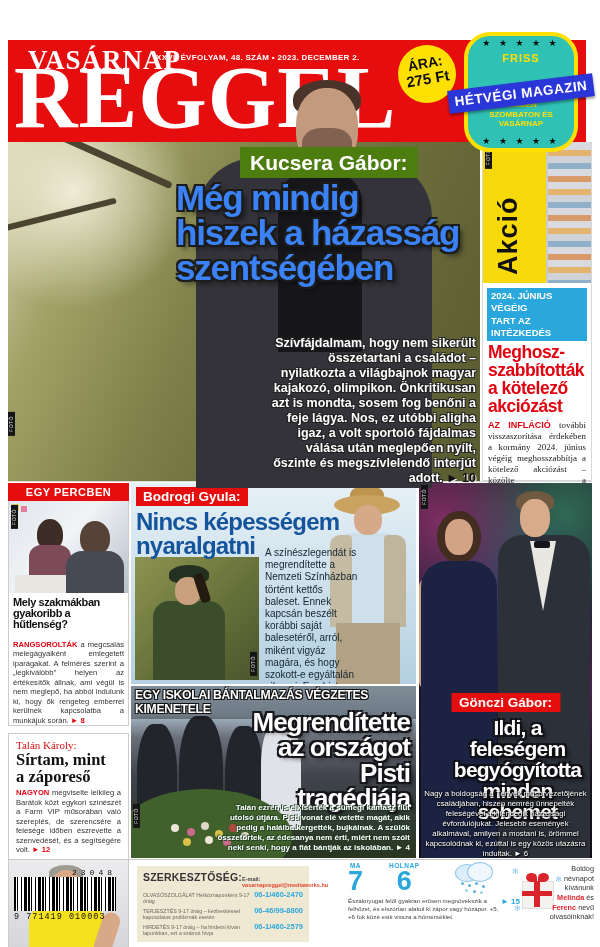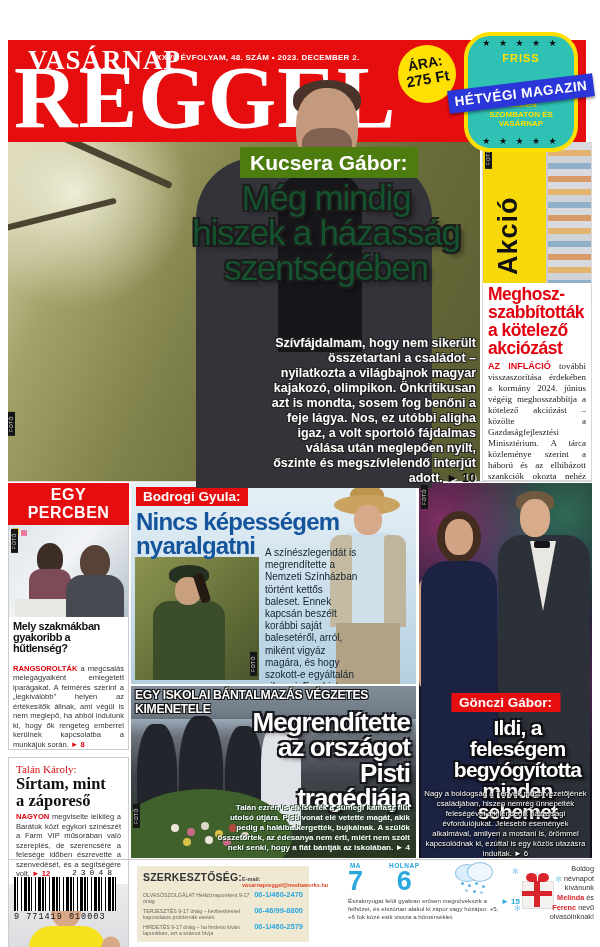--- a/index.html
+++ b/index.html
@@ -41,22 +41,22 @@
   .man-hair{position:absolute;left:293px;top:80px;width:68px;height:38px;background:#4a342a;
             border-radius:50% 50% 40% 40%;z-index:3;}
   .man-beard{position:absolute;left:302px;top:128px;width:50px;height:36px;background:rgba(74,52,42,.55);
             border-radius:40% 40% 48% 48%;z-index:3;}
   .man-body{position:absolute;left:196px;top:158px;width:236px;height:330px;background:#34333a;
             border-radius:60px 60px 0 0;z-index:2;}
   .man-sweater{position:absolute;left:278px;top:172px;width:84px;height:180px;background:#17171b;
             border-radius:30px 30px 0 0;z-index:2;}
   .hero-tag{position:absolute;left:240px;top:147px;background:#4d7c0f;color:#fff;font-weight:bold;
             font-size:21px;padding:4px 10px 3px;z-index:5;}
-  .hero-headline{position:absolute;right:124px;top:180px;width:300px;text-align:center;color:#14532d;
-            font-weight:normal;font-size:35px;line-height:1.0;letter-spacing:-1.2px;z-index:5;
+  .hero-headline{position:absolute;right:124px;top:180px;width:300px;text-align:left;color:#3b82f6;
+            font-weight:bold;font-size:35px;line-height:1.0;letter-spacing:-1.2px;z-index:5;
             text-shadow:-2px -2px 0 #1c1c1c,2px -2px 0 #1c1c1c,-2px 2px 0 #1c1c1c,2px 2px 0 #1c1c1c,4px 4px 5px rgba(0,0,0,.55);}
   .hero-body{position:absolute;right:124px;top:336px;width:210px;text-align:right;color:#fff;
             font-weight:bold;font-size:12.5px;line-height:1.2;z-index:5;
             text-shadow:1px 1px 0 #222,-1px -1px 0 #222,1px -1px 0 #222,-1px 1px 0 #222;}
   .hero-body .ref{color:#0e0e0e;text-shadow:1px 1px 0 #eee;}
   .vcredit{position:absolute;background:#151515;color:#ddd;font-size:5px;letter-spacing:.5px;
            writing-mode:vertical-rl;transform:rotate(180deg);padding:4px 1px;z-index:5;line-height:1;}
 
   
   .sidebar{position:absolute;left:482px;top:142px;width:110px;height:339px;background:#fff;
@@ -72,21 +72,21 @@
          font-size:9.5px;line-height:1.3;padding:2px 4px;}
   .sb-headline{margin:3px 5px 0;color:#e3000f;font-weight:bold;font-size:17.5px;line-height:1.02;
          letter-spacing:-.5px;}
   .sb-body{margin:4px 5px;font-family:"Liberation Serif",serif;font-size:9px;line-height:1.22;
          text-align:justify;color:#222;}
   .lead{font-family:"Liberation Sans",sans-serif;font-weight:bold;color:#e3000f;}
   .refred{color:#e3000f;font-weight:bold;font-family:"Liberation Sans",sans-serif;}
 
   
   .percben{position:absolute;left:8px;top:483px;width:121px;}
-  .pb-bar{background:#e60d0e;color:#fff;font-weight:bold;font-size:16px;text-align:center;
+  .pb-bar{background:#e60d0e;color:#fff;font-weight:bold;font-size:11px;text-align:center;
           padding:3px 12px;letter-spacing:.5px;}
   .pb-card{border:1px solid #ccc;border-top:none;background:#fff;}
   .pb-photo{position:relative;height:92px;overflow:hidden;
           background:linear-gradient(130deg,#dfe5ec 0%,#f2f4f6 45%,#b5bfca 100%);}
   .fig-woman{position:absolute;left:28px;top:18px;width:26px;height:30px;background:#3c2e26;border-radius:50% 50% 40% 40%;}
   .fig-woman-body{position:absolute;left:20px;top:44px;width:42px;height:30px;background:#7d4a57;border-radius:12px 12px 0 0;}
   .fig-man{position:absolute;right:18px;top:20px;width:30px;height:34px;background:#574237;border-radius:50% 50% 44% 44%;}
   .fig-man-body{position:absolute;right:4px;top:50px;width:58px;height:42px;background:#474a52;border-radius:16px 16px 0 0;}
   .fig-desk{position:absolute;left:6px;bottom:0;width:70px;height:18px;background:#e9e7e2;}
   .sticky{position:absolute;width:6px;height:6px;}
@@ -248,20 +248,22 @@
   <div class="heroRule"></div>
 
   <div class="sidebar">
     <div class="sb-photo">
       <div class="sb-yellow">
         <div class="akcio">Akció</div>
       </div>
       <div class="sb-fridge"></div>
       <div class="vcredit" style="left:2px;top:2px;">FOTÓ</div>
     </div>
+    <div class="sb-kicker pre">2024. JÚNIUS VÉGÉIG
+TART AZ INTÉZKEDÉS</div>
     <div class="sb-headline pre">Meghosz-
 szabbították
 a kötelező
 akciózást</div>
     <div class="sb-body"><span class="lead">AZ INFLÁCIÓ</span><span> további visszaszorítása érdekében a kormány 2024. június végéig meghosszabbítja a kötelező akciózást – közölte a Gazdaságfejlesztési Minisztérium. A tárca közleménye szerint a háború és az elhibázott szankciók okozta nehéz gazdasági helyzetben a kormány mindent megtesz a családok védelme és a gazdasági növekedés helyreállítása érdekében. </span><span class="refred">► 2</span></div>
   </div>
 
   <div class="percben">
     <div class="pb-bar">EGY PERCBEN</div>
     <div class="pb-card">

